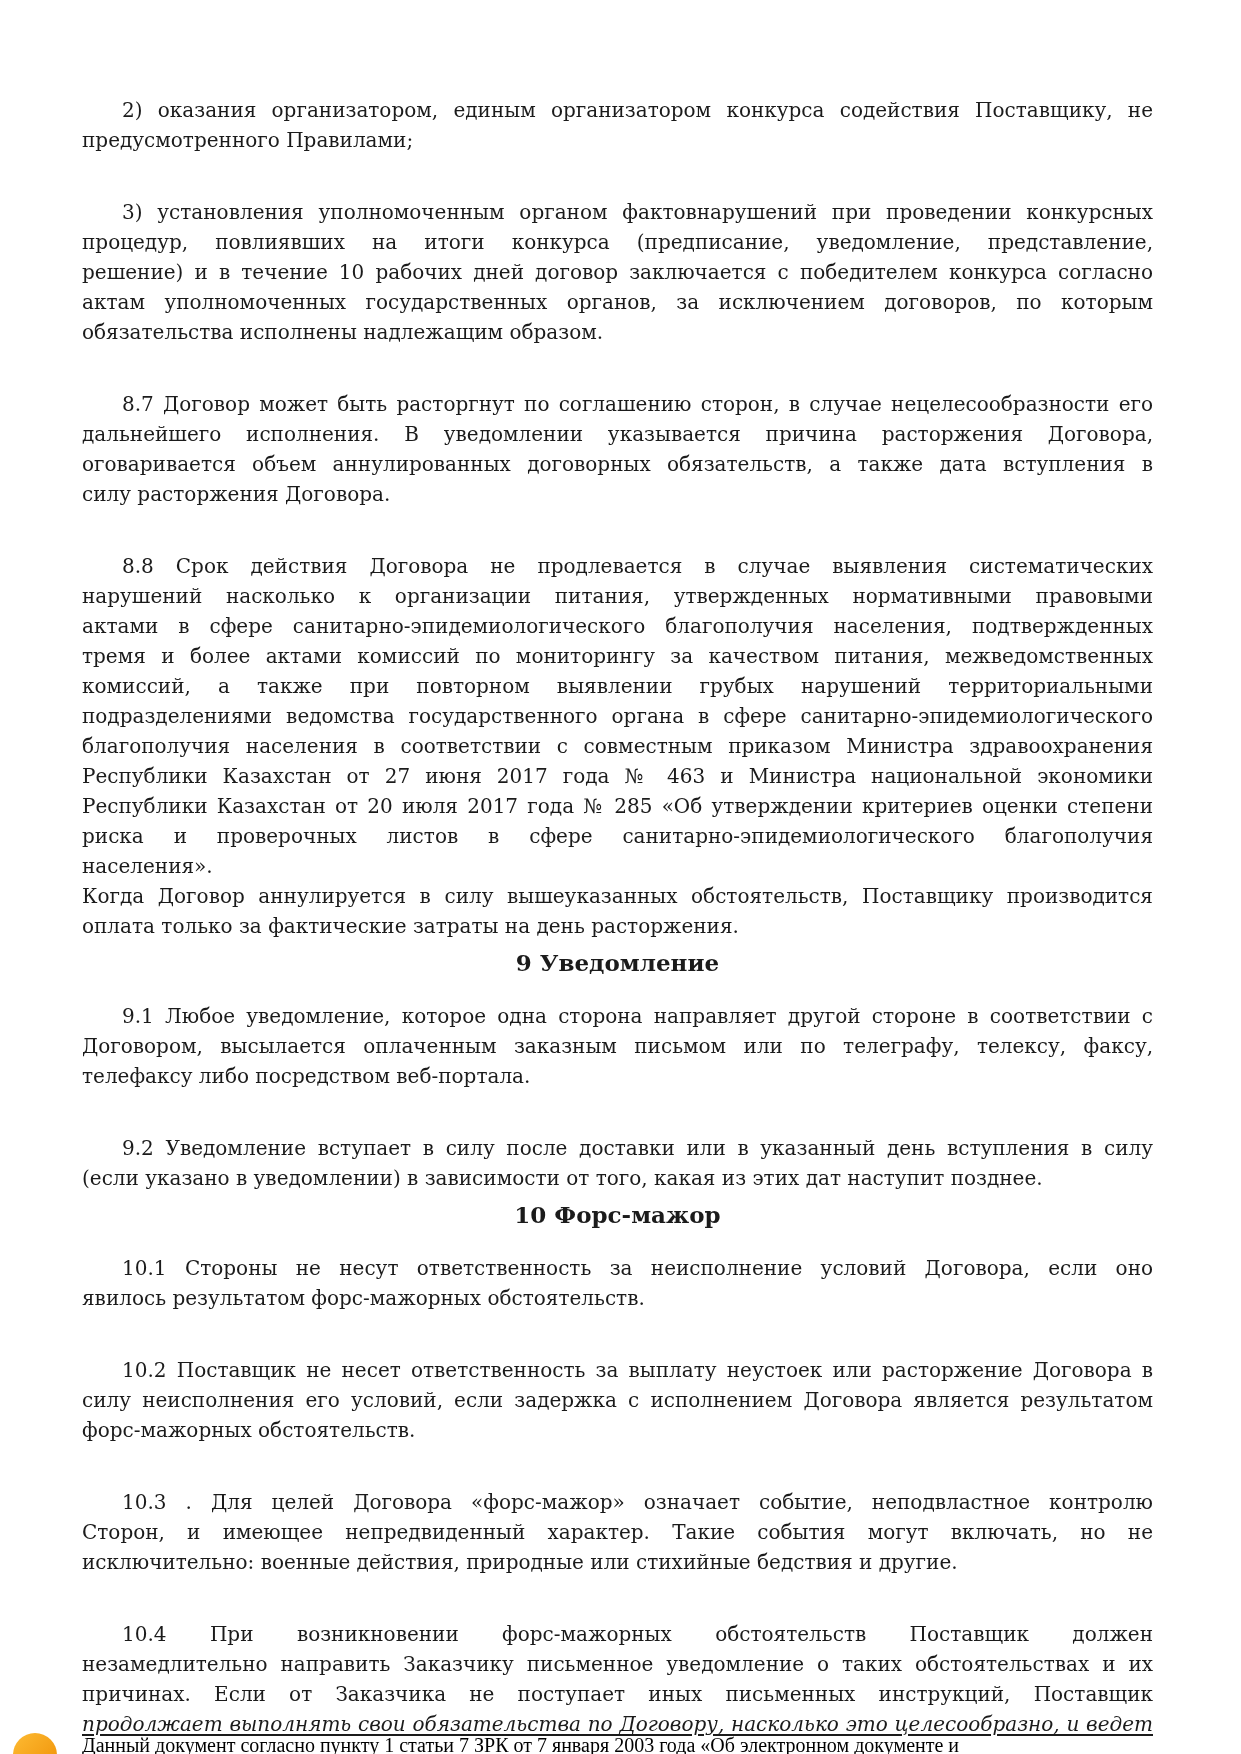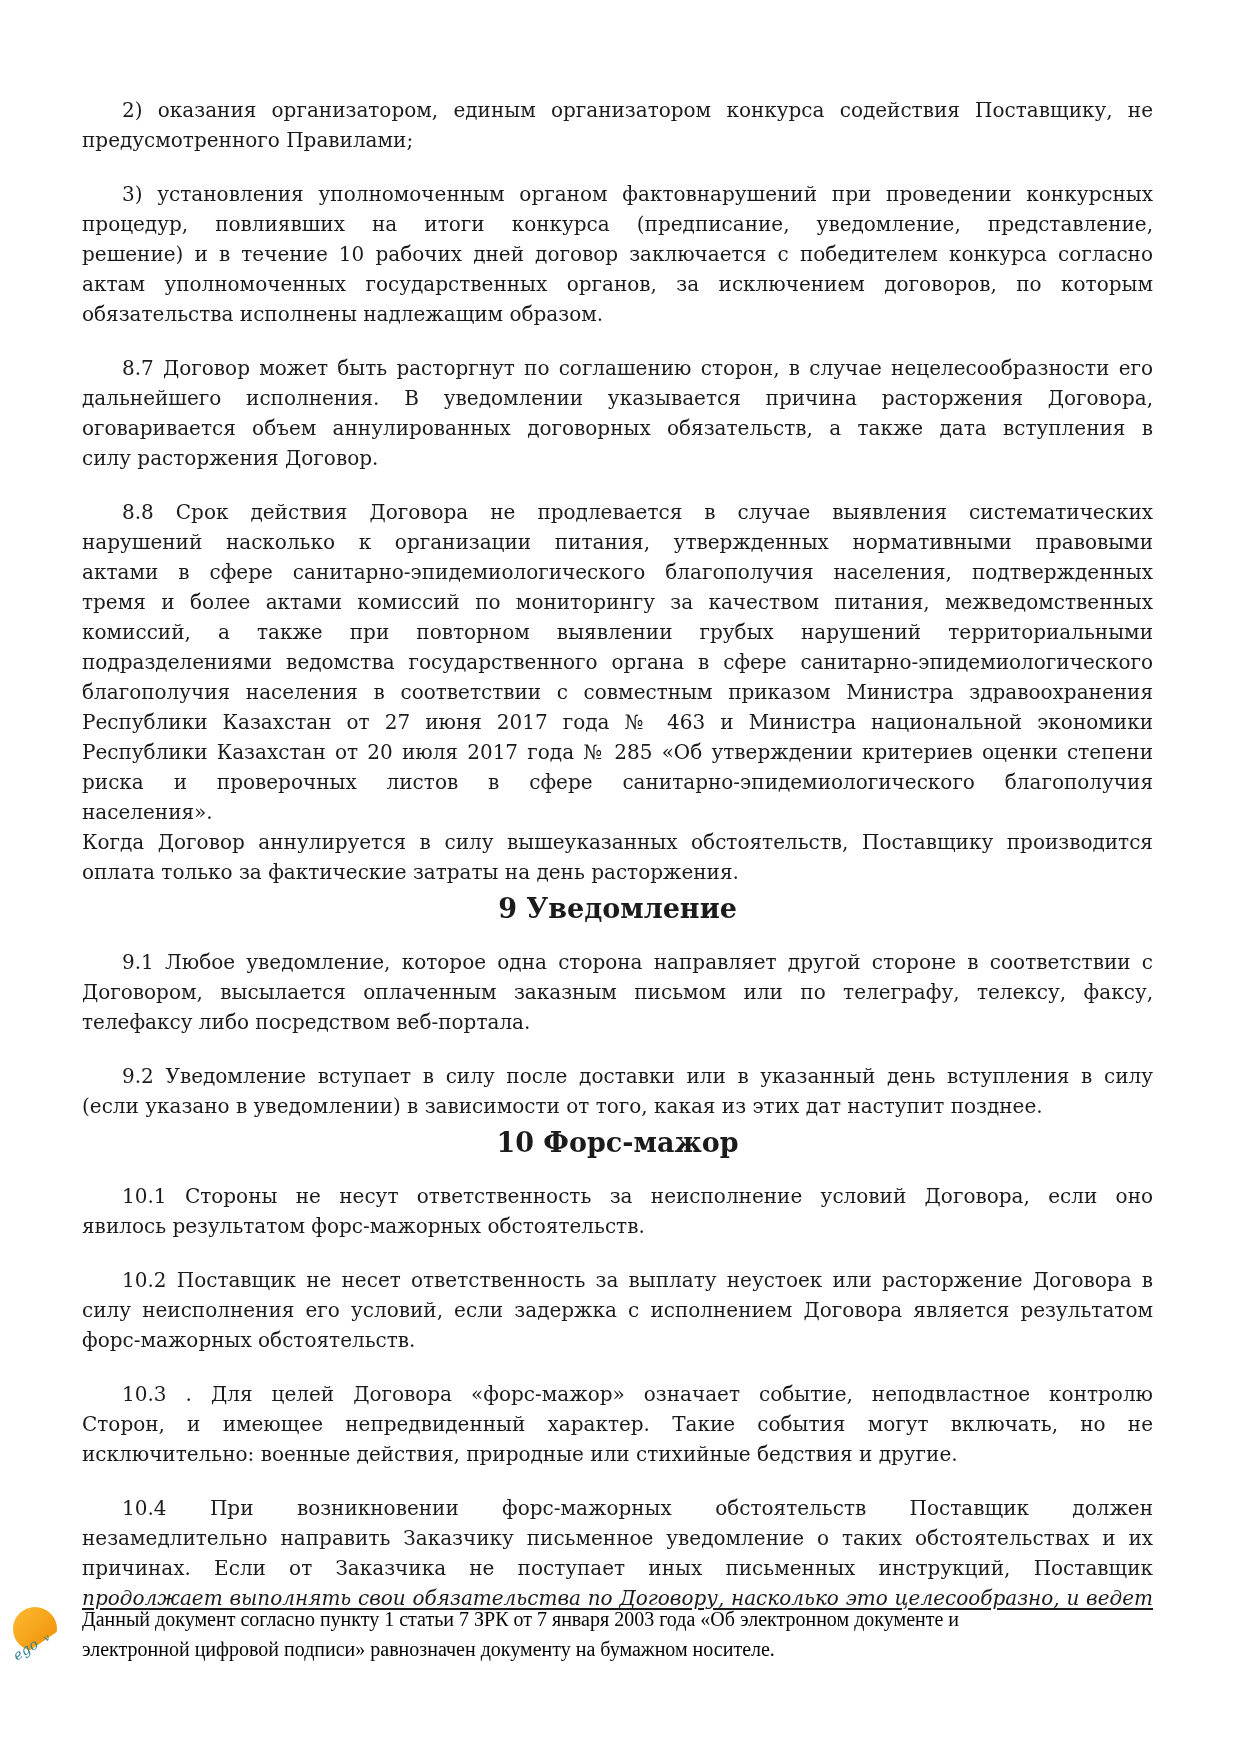--- a/index.html
+++ b/index.html
@@ -15,42 +15,42 @@
     background: #ffffff;
     color: #1b1b1b;
     font-family: "DejaVu Serif", serif;
     overflow: hidden;
   }
   .doc {
     padding: 95px 88px 0 82px;
     font-size: 20px;
     line-height: 30px;
   }
-  .para { margin-top: 24px; }
+  .para { margin-top: 42px; }
   .doc .para:first-child { margin-top: 0; }
   .para.no-gap { margin-top: 0; }
   .para.indent .line:first-child { text-indent: 40px; }
   .line {
     text-align: justify;
     text-align-last: justify;
     min-height: 30px;
   }
   .line.last { text-align-last: left; }
   .line.underlined {
     text-decoration: underline;
     text-underline-offset: 3px;
     text-decoration-thickness: 1.5px;
     font-style: italic;
   }
   .heading {
     margin-top: 7px;
     margin-bottom: 23px;
     text-align: center;
     font-weight: bold;
-    font-size: 27px;
+    font-size: 23px;
     line-height: 30px;
   }
   .heading + .para { margin-top: 23px; }
   .footer {
     display: flex;
     align-items: flex-start;
     margin-top: -10px;
     padding-left: 8px;
   }
   .footer-icon {
@@ -83,21 +83,21 @@
         <div class="line">3) установления уполномоченным органом фактовнарушений при проведении конкурсных</div>
         <div class="line">процедур, повлиявших на итоги конкурса (предписание, уведомление, представление,</div>
         <div class="line">решение) и в течение 10 рабочих дней договор заключается с победителем конкурса согласно</div>
         <div class="line">актам уполномоченных государственных органов, за исключением договоров, по которым</div>
         <div class="line last">обязательства исполнены надлежащим образом.</div>
       </div>
       <div class="para indent">
         <div class="line">8.7 Договор может быть расторгнут по соглашению сторон, в случае нецелесообразности его</div>
         <div class="line">дальнейшего исполнения. В уведомлении указывается причина расторжения Договора,</div>
         <div class="line">оговаривается объем аннулированных договорных обязательств, а также дата вступления в</div>
-        <div class="line last">силу расторжения Договор.</div>
+        <div class="line last">силу расторжения Договора.</div>
       </div>
       <div class="para indent">
         <div class="line">8.8 Срок действия Договора не продлевается в случае выявления систематических</div>
         <div class="line">нарушений насколько к организации питания, утвержденных нормативными правовыми</div>
         <div class="line">актами в сфере санитарно-эпидемиологического благополучия населения, подтвержденных</div>
         <div class="line">тремя и более актами комиссий по мониторингу за качеством питания, межведомственных</div>
         <div class="line">комиссий, а также при повторном выявлении грубых нарушений территориальными</div>
         <div class="line">подразделениями ведомства государственного органа в сфере санитарно-эпидемиологического</div>
         <div class="line">благополучия населения в соответствии с совместным приказом Министра здравоохранения</div>
         <div class="line">Республики Казахстан от 27 июня 2017 года № 463 и Министра национальной экономики</div>

